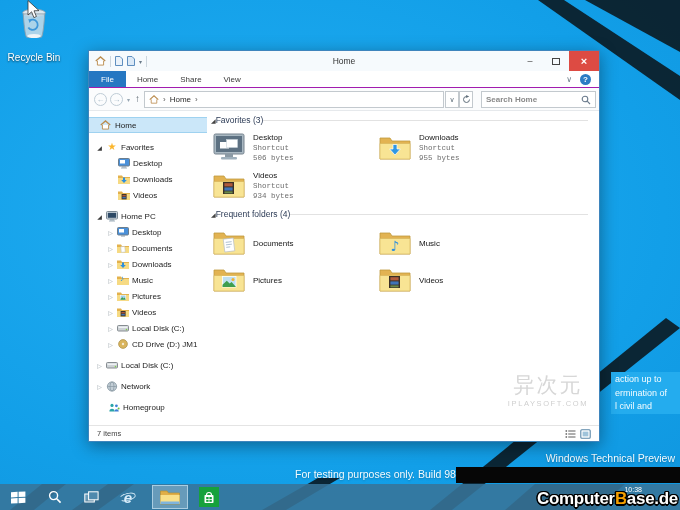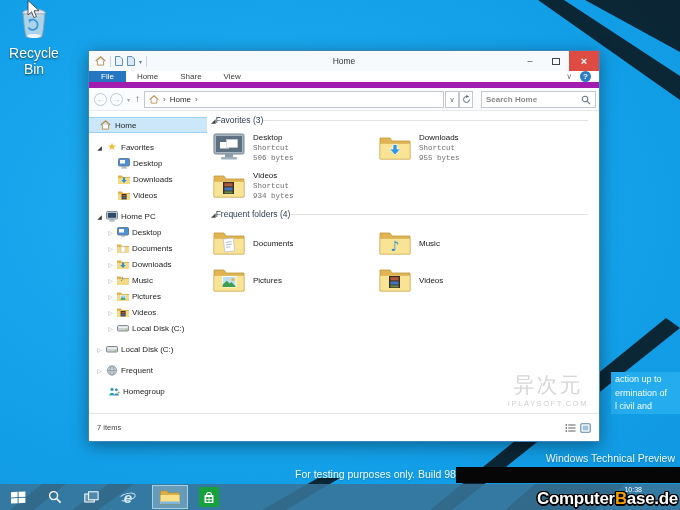--- a/index.html
+++ b/index.html
@@ -6,21 +6,21 @@
   html,body { width:680px; height:510px; overflow:hidden; }
   body { font-family:"Liberation Sans", sans-serif; position:relative; }
 
   .desktop { position:absolute; inset:0; width:680px; height:510px;
     background: radial-gradient(ellipse 900px 600px at 38% 42%, #22aef2 0%, #129fe8 45%, #0d8bd3 100%);
     overflow:hidden; }
   .wallpaper { position:absolute; inset:0; }
 
   
   .recycle-bin { position:absolute; left:4px; top:6px; width:60px; text-align:center; }
-  .rb-label { font-size:14px; color:#fff; text-shadow:0 1px 2px rgba(0,0,0,.65); margin-top:1px; }
+  .rb-label { font-size:10px; color:#fff; text-shadow:0 1px 2px rgba(0,0,0,.65); margin-top:8px; }
   .cursor { position:absolute; left:27px; top:0px; }
 
   .eula-block { position:absolute; left:611px; top:372px; width:69px; height:42px;
     background:#24acee; color:#f4fcff; font-size:9px; line-height:13.5px;
     padding:1px 0 0 4px; overflow:hidden; white-space:nowrap; }
   .wm-preview { position:absolute; top:452px; right:5px; font-size:10.5px; color:#f2fbff;
     text-shadow:0 1px 2px rgba(0,0,0,.25); }
   .wm-build { position:absolute; top:468px; left:295px; font-size:10.5px; color:#f2fbff;
     text-shadow:0 1px 2px rgba(0,0,0,.25); white-space:nowrap; }
   .redact-h { position:absolute; left:456px; top:467px; width:224px; height:16px; background:#060606; }
@@ -33,21 +33,21 @@
   .qat { display:flex; align-items:center; gap:4px; padding-left:6px; }
   .qat-sep { width:1px; height:11px; background:#ccd6de; }
   .win-title { position:absolute; left:0; right:0; text-align:center; font-size:8.5px; color:#333; pointer-events:none; }
   .caption { position:absolute; right:0; top:0; height:20px; display:flex; }
   .cap-btn { width:26px; height:20px; display:flex; align-items:center; justify-content:center;
     font-size:9px; color:#444; }
   .cap-close { width:30px; background:#dd4b43; color:#fff; font-size:11px; font-weight:bold; }
   .maxbox { width:8px; height:7px; border:1px solid #444; }
 
   .tabrow { position:absolute; left:0; top:20px; right:0; height:17px; background:#fff;
-    border-bottom:6px solid #a21caf; display:flex; align-items:stretch; font-size:8px; }
+    border-bottom:1px solid #a21caf; display:flex; align-items:stretch; font-size:8px; }
   .tab { padding:0 11px; display:flex; align-items:center; color:#3b3b3b; }
   .tab-file { background:#2577c2; color:#fff; padding:0 12px; }
   .ribbon-right { margin-left:auto; display:flex; align-items:center; gap:8px; padding-right:8px; }
   .chev { color:#6b7b8a; font-size:8px; }
   .help-btn { width:11px; height:11px; border-radius:50%; background:#2b7cc4; color:#fff;
     font-size:8px; font-weight:bold; display:flex; align-items:center; justify-content:center; }
 
   .addressrow { position:absolute; left:0; top:37px; right:0; height:23px; background:#fbfcfd;
     border-bottom:1px solid #e6e9ec; }
   .nav-circle { position:absolute; top:5px; width:13px; height:13px; border:1px solid #bfccd6;
@@ -92,21 +92,21 @@
   .ticon { width:32px; flex:none; }
   .t-name { font-size:8px; color:#151515; line-height:10px; }
   .t-sub { font-size:7.5px; color:#6e6e6e; line-height:10px;font-family:Liberation Mono, monospace; }
   .tile-folder { align-items:center; }
   .tile-folder .t-name { line-height:26px; }
 
   .win-watermark { position:absolute; left:285px; top:262px; width:112px; text-align:center; }
   .wm-cn { font-size:21px; color:#d7d7d7; letter-spacing:2px; line-height:24px; }
   .wm-en { font-size:7.5px; color:#cfcfcf; letter-spacing:1.6px; margin-top:2px; }
 
-  .statusbar { position:absolute; left:0; right:0; bottom:0; height:28px; border-top:1px solid #e4e4e4;
+  .statusbar { position:absolute; left:0; right:0; bottom:0; height:16px; border-top:1px solid #e4e4e4;
     background:#fff; display:flex; align-items:center; font-size:7.5px; color:#444; padding:0 8px; }
   .status-views { margin-left:auto; display:flex; gap:4px; }
 
   
   .taskbar { position:absolute; left:0; bottom:0; width:680px; height:26px;
     background:rgba(56,116,153,0.88); display:flex; align-items:center; }
   .tb-btn { height:26px; display:flex; align-items:center; justify-content:center; }
   .tb-start { width:36px; }
   .tb-search { width:37px; }
   .tb-tview { width:37px; }
@@ -373,20 +373,30 @@
         <span class="tri tri-col">▷</span>
         <span class="ni">
           <svg width="12" height="10" viewBox="0 0 12 10">
               <rect x="0.5" y="2.5" width="11" height="5.5" rx="1" fill="#cdd2d6" stroke="#868c91"></rect>
               <rect x="1.5" y="3.5" width="9" height="1.5" fill="#eef1f3"></rect>
               <circle cx="9.5" cy="6.6" r="0.8" fill="#7fd14a"></circle>
             </svg>
         </span>
         <span>Local Disk (C:)</span>
       </div>
+      <div class="nrow n-child2">
+        <span class="tri tri-col">▷</span>
+        <span class="ni">
+          <svg width="12" height="10" viewBox="0 0 12 10">
+              <circle cx="6" cy="5" r="4.4" fill="#d9b45c" stroke="#a98c44" stroke-width="0.7"></circle>
+              <circle cx="6" cy="5" r="1.2" fill="#f4ead0"></circle>
+            </svg>
+        </span>
+        <span>CD Drive (D:) JM1</span>
+      </div>
       <div class="nspace5"></div>
 
       <div class="nrow n-root">
         <span class="tri tri-col">▷</span>
         <span class="ni">
           <svg width="12" height="10" viewBox="0 0 12 10">
               <rect x="0.5" y="2.5" width="11" height="5.5" rx="1" fill="#cdd2d6" stroke="#868c91"></rect>
               <rect x="1.5" y="3.5" width="9" height="1.5" fill="#eef1f3"></rect>
               <circle cx="9.5" cy="6.6" r="0.8" fill="#7fd14a"></circle>
             </svg>
@@ -396,21 +406,21 @@
       <div class="nspace5"></div>
       <div class="nrow n-root">
         <span class="tri tri-col">▷</span>
         <span class="ni">
           <svg width="12" height="11" viewBox="0 0 12 11">
               <circle cx="6" cy="5.5" r="4.6" fill="#c3ced6" stroke="#7d8f9a" stroke-width="0.8"></circle>
               <ellipse cx="6" cy="5.5" rx="2" ry="4.6" fill="none" stroke="#7d8f9a" stroke-width="0.6"></ellipse>
               <line x1="1.4" y1="5.5" x2="10.6" y2="5.5" stroke="#7d8f9a" stroke-width="0.6"></line>
             </svg>
         </span>
-        <span>Frequent</span>
+        <span>Network</span>
       </div>
       <div class="nspace5"></div>
       <div class="nrow n-hg">
         <span class="ni">
           <svg width="12" height="11" viewBox="0 0 12 11">
               <circle cx="4" cy="3.4" r="1.6" fill="#2aa4a8"></circle>
               <path d="M1.4,9.4 a2.6,2.6 0 0 1 5.2,0 Z" fill="#2aa4a8"></path>
               <circle cx="8.4" cy="3.8" r="1.4" fill="#3e7fd6"></circle>
               <path d="M6.4,9.4 a2.2,2.2 0 0 1 4.4,0 Z" fill="#3e7fd6"></path>
               <circle cx="10.6" cy="6.6" r="1" fill="#6fbf3f"></circle>

